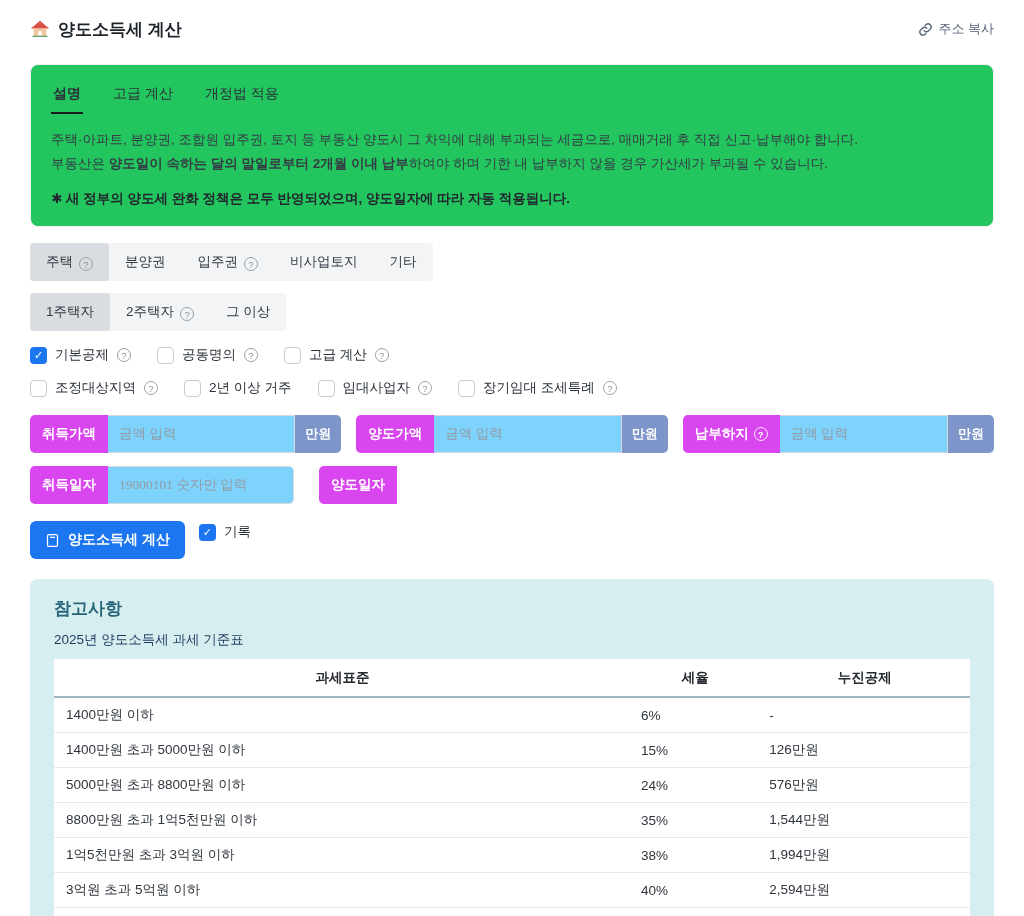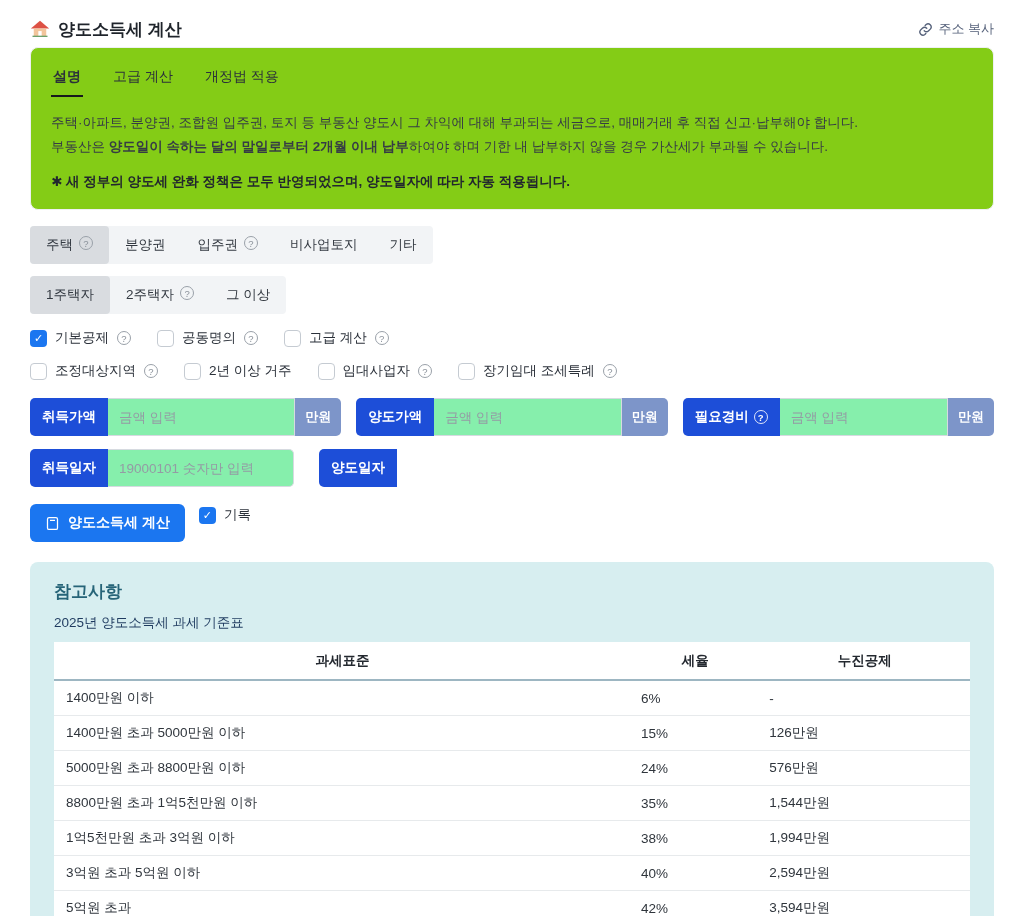--- a/index.html
+++ b/index.html
@@ -10,56 +10,56 @@
     color:#2b313a; font-size:13.5px;
   }
   .page { padding:14px 30px 0 30px; }
 
   
   .header { display:flex; justify-content:space-between; align-items:center; height:30px; }
   .h-title { display:flex; align-items:center; gap:8px; font-size:17px; font-weight:bold; color:#1f242b; }
   .copy-link { display:flex; align-items:center; gap:5px; color:#55617a; font-size:13px; cursor:pointer; }
 
   
-  .desc-panel { background:#84cc16; border:1px solid #eef0f2; border-radius:8px; margin-top:3px; padding:12px 20px 18px; }
+  .desc-panel { background:#22c55e; border:1px solid #eef0f2; border-radius:8px; margin-top:20px; padding:12px 20px 18px; }
   .tabs { display:flex; gap:28px; font-size:14px; border-bottom:1px solid transparent; }
   .tab { padding:8px 2px 9px; cursor:pointer; color:#2b313a; }
   .tab.active { font-weight:bold; border-bottom:2px solid #17191c; }
   .desc-text { margin-top:13px; line-height:1.75; color:#363c45; }
   .desc-note { margin-top:15px; font-weight:bold; color:#22272e; }
 
   
   .segment-row { margin-top:16px; }
   .segments { display:inline-flex; background:#f2f4f6; border-radius:4px; font-size:13.5px; }
-  .segment { display:flex; align-items:flex-start; gap:6px; padding:10px 16px; color:#333941; cursor:pointer; white-space:nowrap; }
+  .segment { display:flex; align-items:flex-end; gap:6px; padding:10px 16px; color:#333941; cursor:pointer; white-space:nowrap; }
   .segment.selected { background:#d9dce0; border-radius:4px; font-weight:500; }
 
   
   .help { display:inline-flex; align-items:center; justify-content:center;
     width:14px; height:14px; border:1px solid #9aa1a9; border-radius:50%;
     color:#8a919a; font-size:9.5px; line-height:1; cursor:pointer; flex:none; }
   .g-label .help { border-color:rgba(255,255,255,.85); color:#fff; }
 
   
   .cb-row { display:flex; align-items:center; gap:26px; margin-top:15px; }
   .cb-item { display:flex; align-items:center; gap:8px; cursor:pointer; }
   .cb { width:17px; height:17px; border:1.5px solid #c5cbd2; border-radius:4px; background:#fff; flex:none; }
   .cb.checked { border:none; background:#1b76f0; display:flex; align-items:center; justify-content:center;
     color:#fff; font-size:11px; font-weight:bold; }
 
   
   .money-row { display:flex; gap:15px; margin-top:18px; }
   .group { display:flex; height:38px; flex:1; min-width:0; }
   .date-row { display:flex; gap:25px; margin-top:13px; }
   .date-row .group { flex:none; width:264px; }
-  .g-label { background:#1d4ed8; color:#fff; font-weight:bold; font-size:13.5px;
+  .g-label { background:#d946ef; color:#fff; font-weight:bold; font-size:13.5px;
     display:flex; align-items:center; justify-content:center; gap:5px;
     padding:18px 12px; border-radius:5px 0 0 5px; white-space:nowrap; flex:none; }
   .g-input { flex:1; min-width:0; border:1px solid #d6dae0; border-left:none; padding:0 11px;
-    font-size:13.5px; font-family:Liberation Sans, sans-serif; color:#2b313a; outline:none; background:#86efac; }
+    font-size:13.5px; font-family:Liberation Serif, serif; color:#2b313a; outline:none; background:#7dd3fc; }
   .g-input.rounded-r { border-radius:0 5px 5px 0; }
   .g-input::placeholder { color:#949ba4; }
   .g-suffix { background:#7d95c9; color:#fff; font-weight:bold; font-size:13px;
     display:flex; align-items:center; padding:0 10px; border-radius:0 5px 5px 0; flex:none; }
 
   
   .action-row { display:flex; align-items:flex-start; gap:14px; margin-top:17px; }
   .calc-btn { display:flex; align-items:center; gap:8px; background:#1b76f0; color:#fff;
     border:none; border-radius:6px; height:38px; padding:0 15px;
     font-size:14px; font-weight:bold; font-family:inherit; cursor:pointer; }
@@ -205,21 +205,21 @@
       <input class="g-input" type="text" placeholder="금액 입력" style="">
       <span class="g-suffix">만원</span>
     </div>
     <div class="group">
       <span class="g-label">양도가액</span>
       <input class="g-input" type="text" placeholder="금액 입력" style="">
       <span class="g-suffix">만원</span>
     </div>
     <div class="group">
       <span class="g-label">
-        <span>필요경비</span>
+        <span>납부하지</span>
         <span class="help">?</span>
       </span>
       <input class="g-input" type="text" placeholder="금액 입력" style="">
       <span class="g-suffix">만원</span>
     </div>
   </div>
 
   <div class="date-row">
     <div class="group">
       <span class="g-label">취득일자</span>

